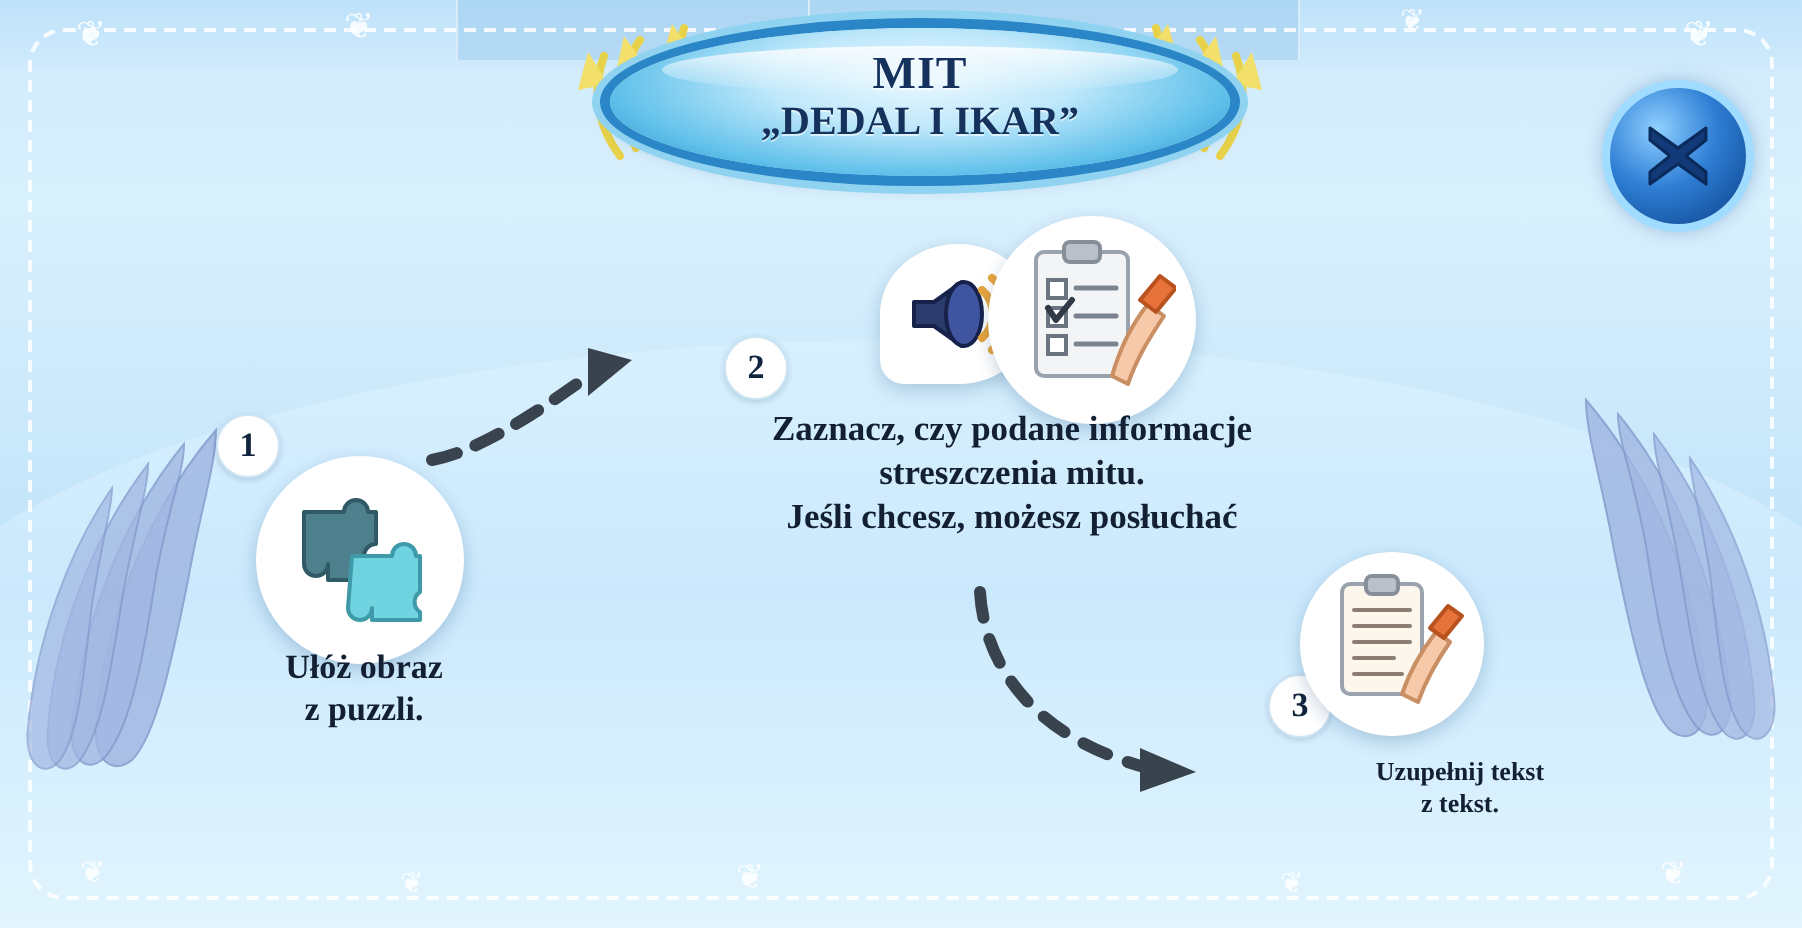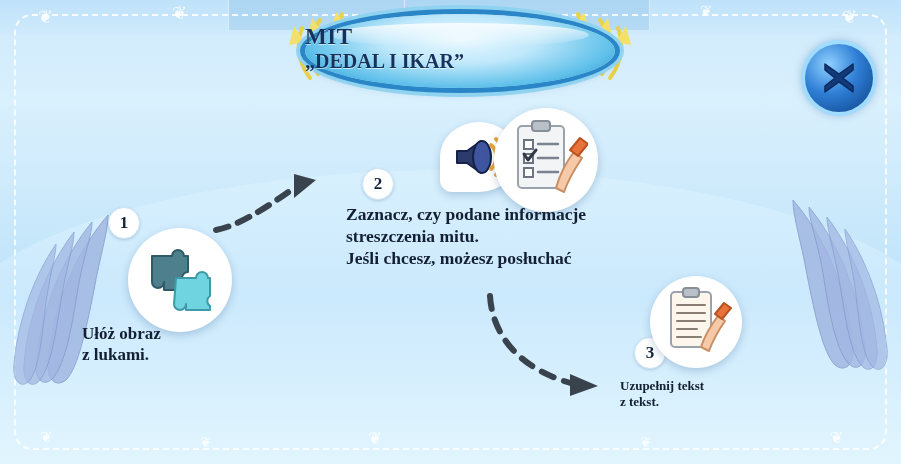--- a/index.html
+++ b/index.html
@@ -69,21 +69,21 @@
     background:radial-gradient(ellipse at 50% 35%,#e9f8ff 0%,#bfe8fb 35%,#5fc0ea 70%,#1f7fc0 100%);
     box-shadow:0 0 0 5px #2a86c6, 0 0 0 9px #8fd3f1, 0 3px 10px rgba(0,60,110,.35);
   }
   .banner-oval:after{
     content:"";position:absolute;left:26px;top:9px;width:258px;height:24px;
     border-radius:50%;
     background:linear-gradient(180deg,rgba(255,255,255,.85),rgba(255,255,255,0));
   }
   .banner-text{
     position:absolute;left:55px;top:20px;width:310px;
-    color:#14325c;font-weight:bold;
+    text-align:center;color:#14325c;font-weight:bold;
     text-shadow:0 1px 0 rgba(255,255,255,.6);
     line-height:1.12;
   }
   .banner-line1{font-size:23px;letter-spacing:.5px;}
   .banner-line2{font-size:20px;}
 
   
   .close-btn{
     position:absolute;right:28px;top:44px;width:68px;height:68px;border-radius:50%;
     background:radial-gradient(circle at 35% 30%,#8fd0ff 0%,#2f7fd6 45%,#0b3f86 100%);
@@ -115,21 +115,21 @@
 
   .speech{
     position:absolute;left:440px;top:122px;width:78px;height:70px;
     border-radius:50% 50% 50% 12px;
     background:#ffffff;box-shadow:0 3px 9px rgba(10,60,110,.22);
     display:flex;align-items:center;justify-content:center;
   }
 
   
   .cap{
-    position:absolute;color:#131f33;font-weight:bold;
+    position:absolute;color:#131f33;font-weight:bold;text-align:center;
     line-height:1.25;
   }
   .cap1{left:82px;top:323px;width:200px;font-size:17px;}
   .cap2{left:346px;top:204px;width:320px;font-size:17.5px;}
   .cap3{left:620px;top:378px;width:220px;font-size:13px;}
 
   
   .arrow{position:absolute;}
   .arrow1{left:208px;top:168px;}
   .arrow2{left:470px;top:290px;}
@@ -224,21 +224,21 @@
 
   <div class="badge badge1">1</div>
   <div class="disc disc1">
     <svg width="76" height="76" viewBox="0 0 76 76">
       <path d="M10 14 h20 a6 6 0 0 1 12 0 h4 v16 a6 6 0 0 0 0 12 v6 H22 v-8 a6 6 0 0 1 -12 0 z" fill="#4d7f8c" stroke="#2f5a66" stroke-width="2" stroke-linejoin="round"></path>
       <path d="M34 36 h20 a6 6 0 0 1 12 0 h2 v18 a6 6 0 0 0 0 10 v4 H44 v-6 a6 6 0 0 1 -12 0 z" fill="#6fd3e0" stroke="#3e9aa8" stroke-width="2" stroke-linejoin="round"></path>
     </svg>
   </div>
   <div class="cap cap1">
     <div>Ułóż obraz</div>
-    <div>z lukami.</div>
+    <div>z puzzli.</div>
   </div>
 
   <div class="badge badge2">2</div>
   <div class="speech">
     <svg width="56" height="48" viewBox="0 0 56 48">
       <path d="M6 18 h10 L30 8 v32 L16 30 H6 z" fill="#2b3b6b" stroke="#16224a" stroke-width="2" stroke-linejoin="round"></path>
       <ellipse cx="31" cy="24" rx="9" ry="16" fill="#3f55a0" stroke="#16224a" stroke-width="2"></ellipse>
       <path d="M40 12 a16 16 0 0 1 0 24" stroke="#e8a53c" stroke-width="4" fill="none" stroke-linecap="round"></path>
       <path d="M45 6 a24 24 0 0 1 0 36" stroke="#e8a53c" stroke-width="4" fill="none" stroke-linecap="round"></path>
     </svg>

